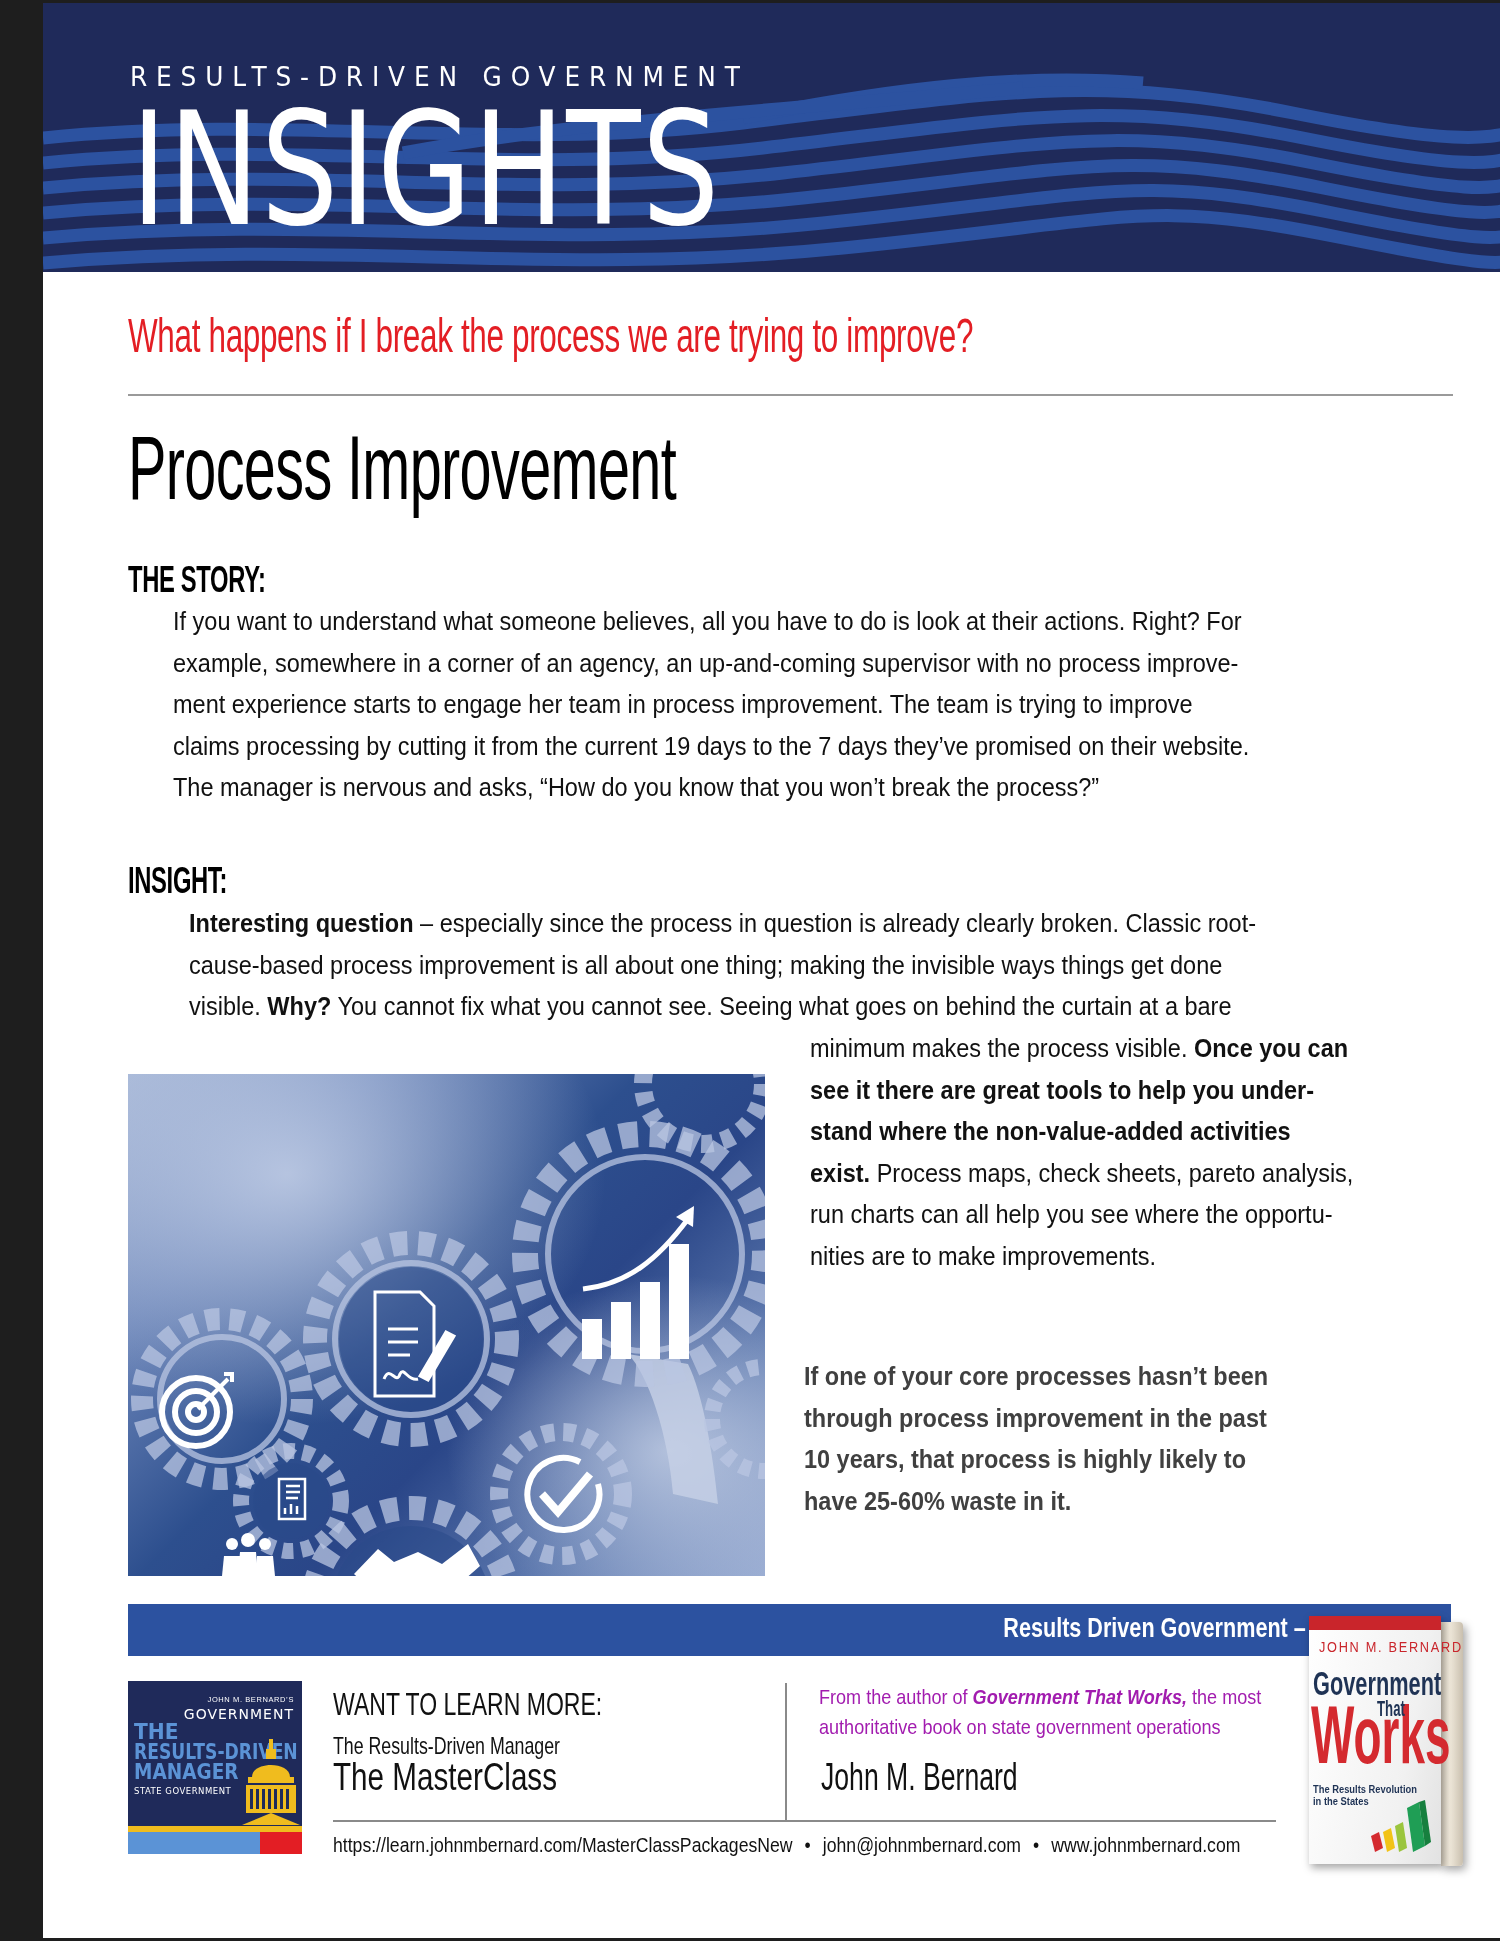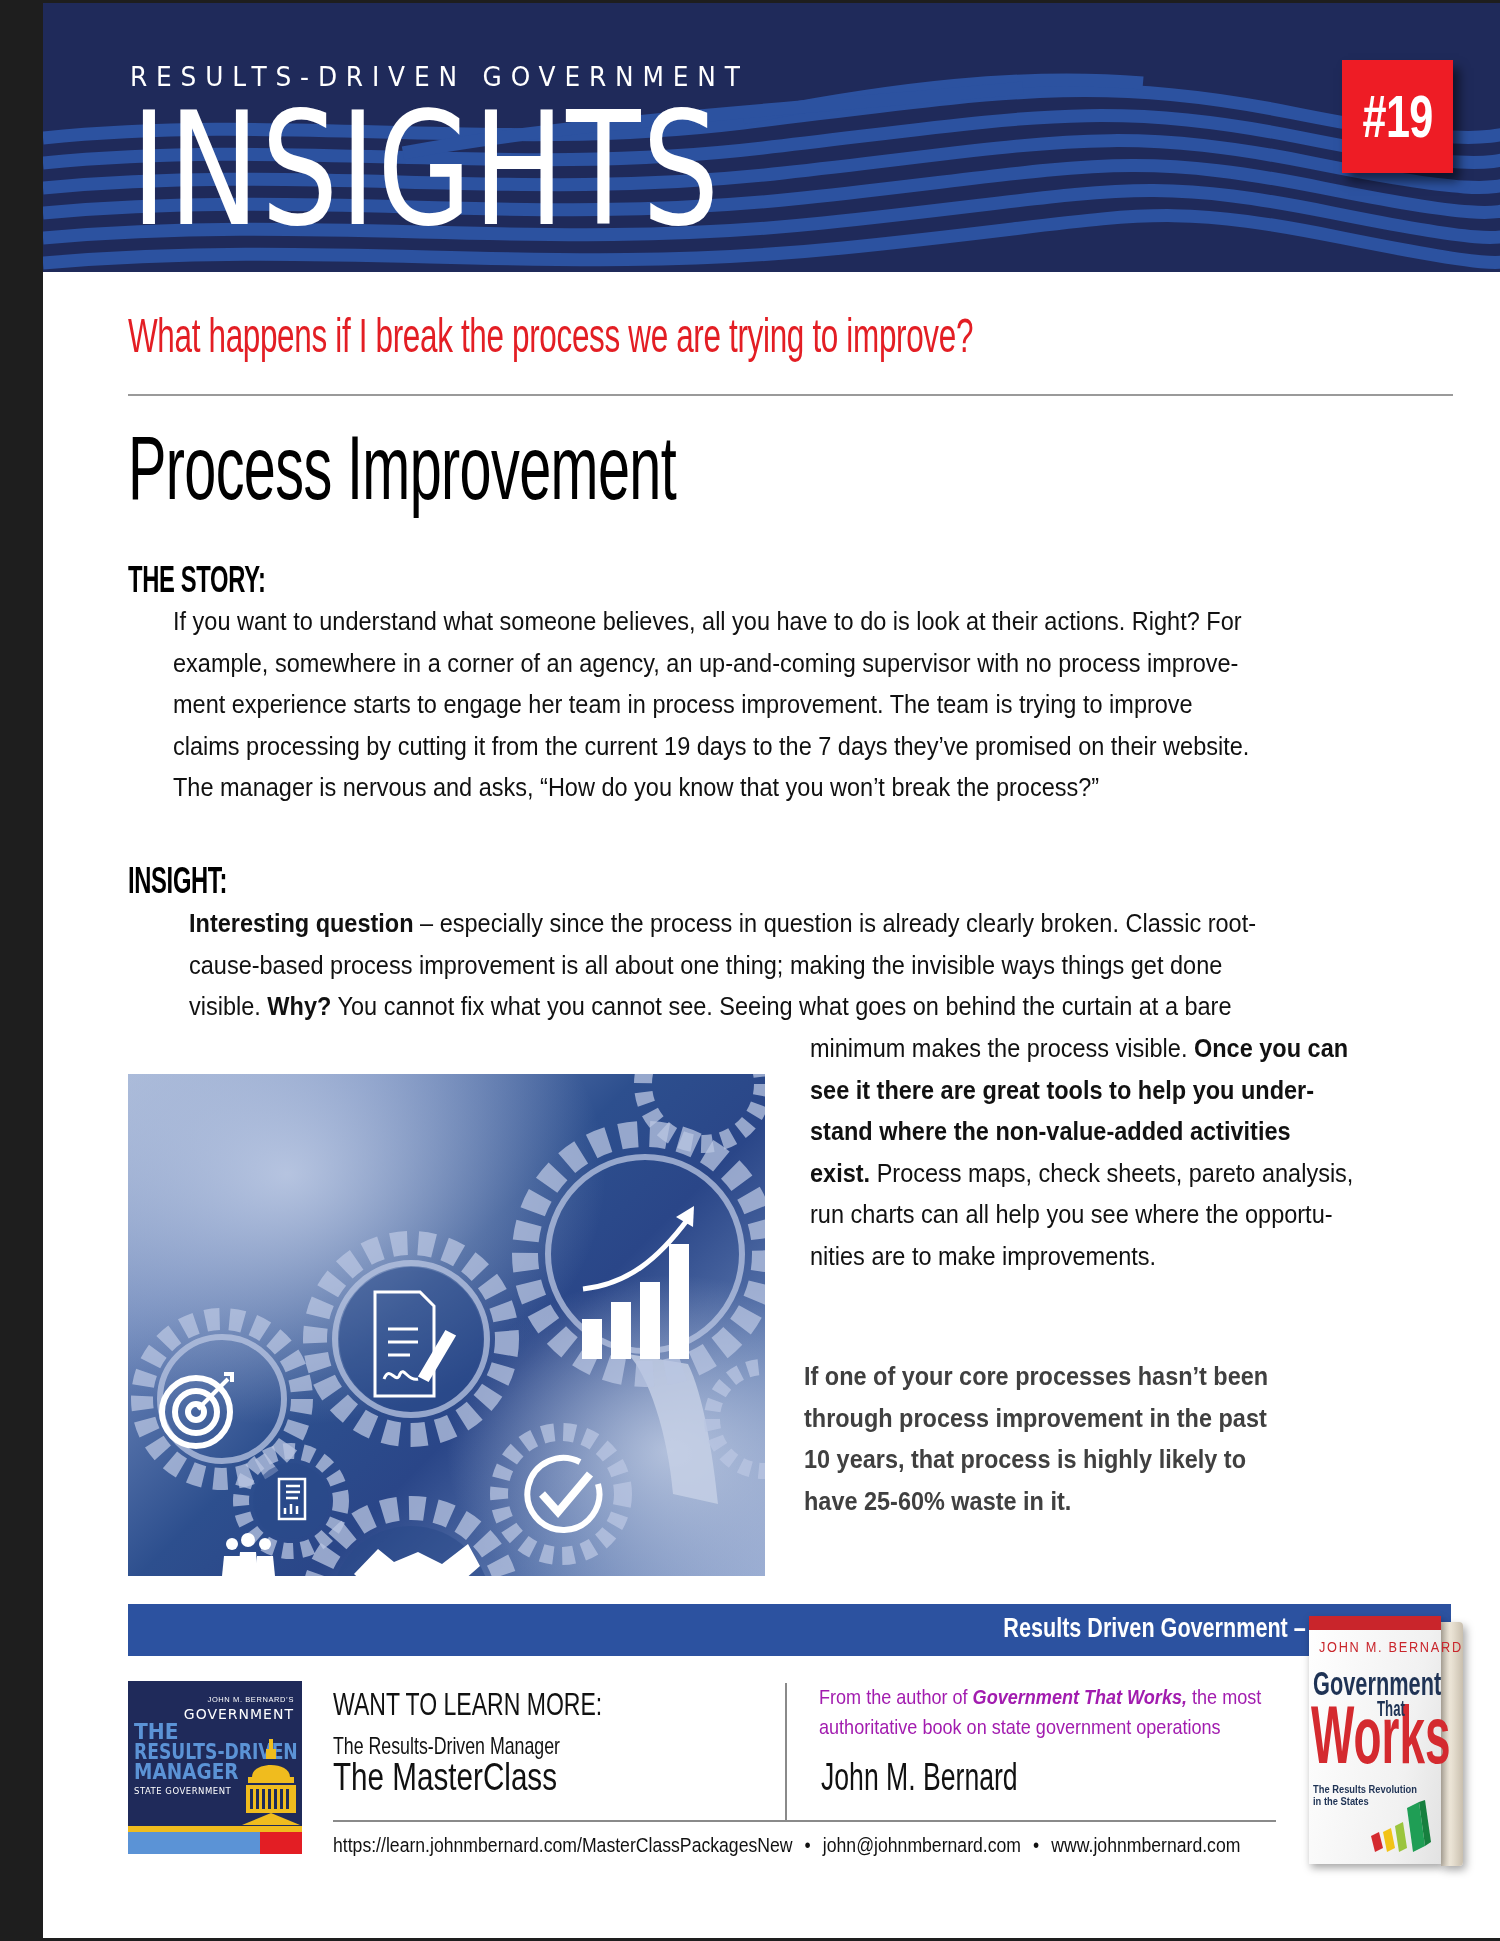--- a/index.html
+++ b/index.html
@@ -87,23 +87,20 @@
         <path d="M0 185 C 270 160, 470 200, 740 170 S 1070 120, 1270 160 S 1450 180, 1494 175"></path>
         <path d="M0 210 C 280 185, 480 225, 760 195 S 1080 145, 1280 185 S 1450 205, 1494 200"></path>
         <path d="M0 235 C 290 210, 490 250, 780 220 S 1090 170, 1290 210 S 1450 230, 1494 225"></path>
         <path d="M0 260 C 300 235, 500 275, 800 245 S 1100 195, 1300 235 S 1450 255, 1494 250"></path>
         <path d="M700 115 C 850 85, 980 70, 1100 80"></path>
         <path d="M360 150 C 520 120, 700 110, 980 85"></path>
       </g>
     </svg>
     <div class="kicker">RESULTS-DRIVEN GOVERNMENT</div>
     <div class="insights-title">INSIGHTS</div>
-    <div class="badge">
-      <span>#19</span>
-    </div>
   </div>
 
   <div class="question">What happens if I break the process we are trying to improve?</div>
   <div class="rule"></div>
   <div class="title">Process Improvement</div>
 
   <div class="section-label" style="top:556px;">THE STORY:</div>
   <div class="body-text" style="left:130px; top:598px;">
     <span class="line">If you want to understand what someone believes, all you have to do is look at their actions. Right? For</span>
     <span class="line">example, somewhere in a corner of an agency, an up-and-coming supervisor with no process improve-</span>

